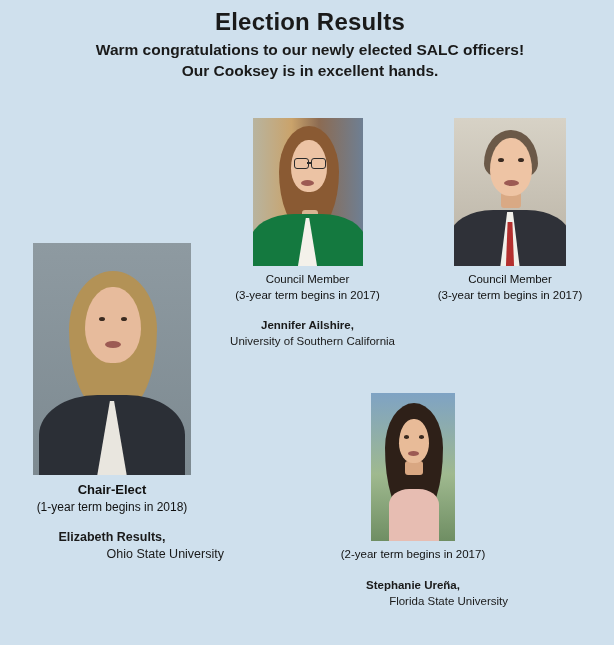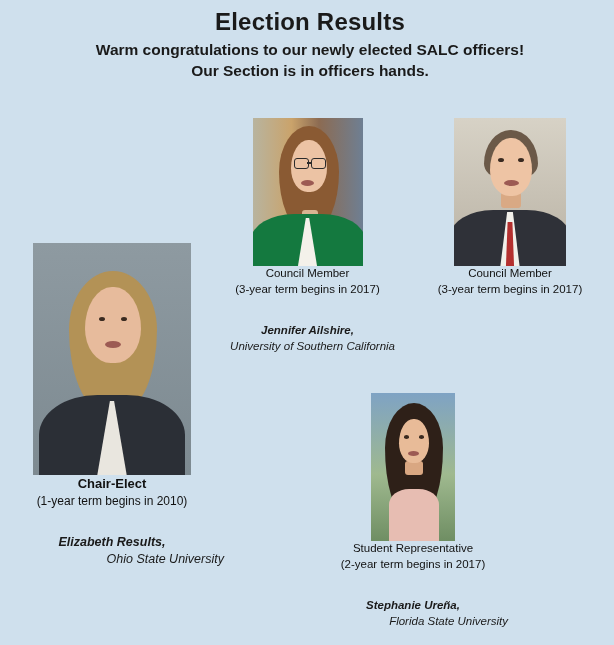--- a/index.html
+++ b/index.html
@@ -54,34 +54,34 @@
   .photo {
     display: block;
     margin: 0 auto;
     background: #7f8c93;
     overflow: hidden;
     position: relative;
   }
   .role {
     font-size: 11.5px;
     line-height: 1.35;
+    margin-top: 6px;
     font-weight: normal;
     color: #111;
   }
   .role .role-title {
     display: block;
   }
   .role .term {
     display: block;
   }
   .nameblock {
-    margin-top: 25px;
+    margin-top: 14px;
     font-size: 11.5px;
     line-height: 1.4;
-    font-style: italic;
   }
   .nameblock .pname {
     display: block;
     font-weight: bold;
   }
   .nameblock .affil {
     display: block;
     font-weight: normal;
     text-align: right;
   }
@@ -155,40 +155,40 @@
 </style>
 </head>
 <body>
 
 <div class="page">
 
   <div class="header">
     <h1 class="title">Election Results</h1>
     <p class="subtitle">
       <span>Warm congratulations to our newly elected SALC officers!</span>
-      <span class="line2">Our Section is in officers hands.</span>
+      <span class="line2">Our Cooksey is in excellent hands.</span>
     </p>
   </div>
 
   <div class="person" id="person-chair">
     <div class="photo">
       <div class="portrait" id="ph-chair">
         <div class="p-bg"></div>
         <div class="p-hair"></div>
         <div class="p-body"></div>
         <div class="p-shirt"></div>
         <div class="p-face"></div>
         <div class="p-eye e1"></div>
         <div class="p-eye e2"></div>
         <div class="p-mouth"></div>
       </div>
     </div>
     <div class="role">
       <span class="role-title" style="font-weight:bold;font-size:13px">Chair-Elect</span>
-      <span class="term" style="font-size:12px">(1-year term begins in 2010)</span>
+      <span class="term" style="font-size:12px">(1-year term begins in 2018)</span>
     </div>
     <div class="nameblock">
       <span class="pname" style="font-size:12.5px">Elizabeth Results,</span>
       <span class="affil" style="font-size:12.5px">Ohio State University</span>
     </div>
   </div>
 
   <div class="person" id="person-council-1">
     <div class="photo">
       <div class="portrait" id="ph-c1">
@@ -242,21 +242,20 @@
         <div class="p-hair"></div>
         <div class="neck1"></div>
         <div class="chest"></div>
         <div class="p-face"></div>
         <div class="p-eye e1"></div>
         <div class="p-eye e2"></div>
         <div class="p-mouth"></div>
       </div>
     </div>
     <div class="role">
-      <span class="role-title">Student Representative</span>
       <span class="term">(2-year term begins in 2017)</span>
     </div>
     <div class="nameblock">
       <span class="pname">Stephanie Ureña,</span>
       <span class="affil">Florida State University</span>
     </div>
   </div>
 
 </div>
 

